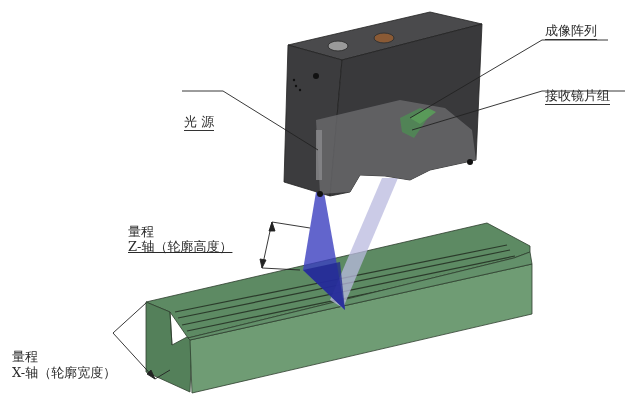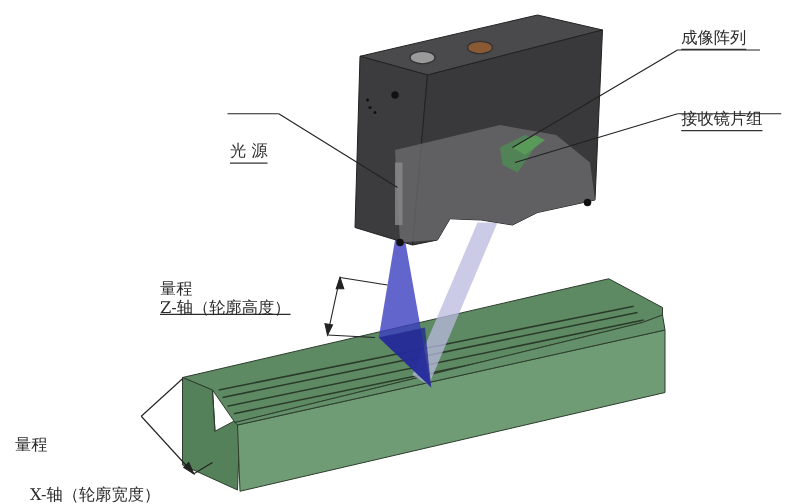--- a/index.html
+++ b/index.html
@@ -90,13 +90,13 @@
 </svg>
 
 <span class="label ul" style="left:545px;top:24px;">成像阵列</span>
 <span class="label ul" style="left:545px;top:89px;">接收镜片组</span>
 <span class="label ul" style="left:184px;top:75px;margin-top:40px;">光 源</span>
 
 <span class="label" style="left:128px;top:225px;">量程</span>
 <span class="label" style="left:128px;top:240px;text-decoration:underline;">Z-轴（轮廓高度）</span>
 
 <span class="label" style="left:12px;top:350px;">量程</span>
-<span class="label" style="left:24px;top:366px;margin-top:24px;">X-轴（轮廓宽度）</span>
+<span class="label" style="left:12px;top:366px;">X-轴（轮廓宽度）</span>
 
 </body></html>

